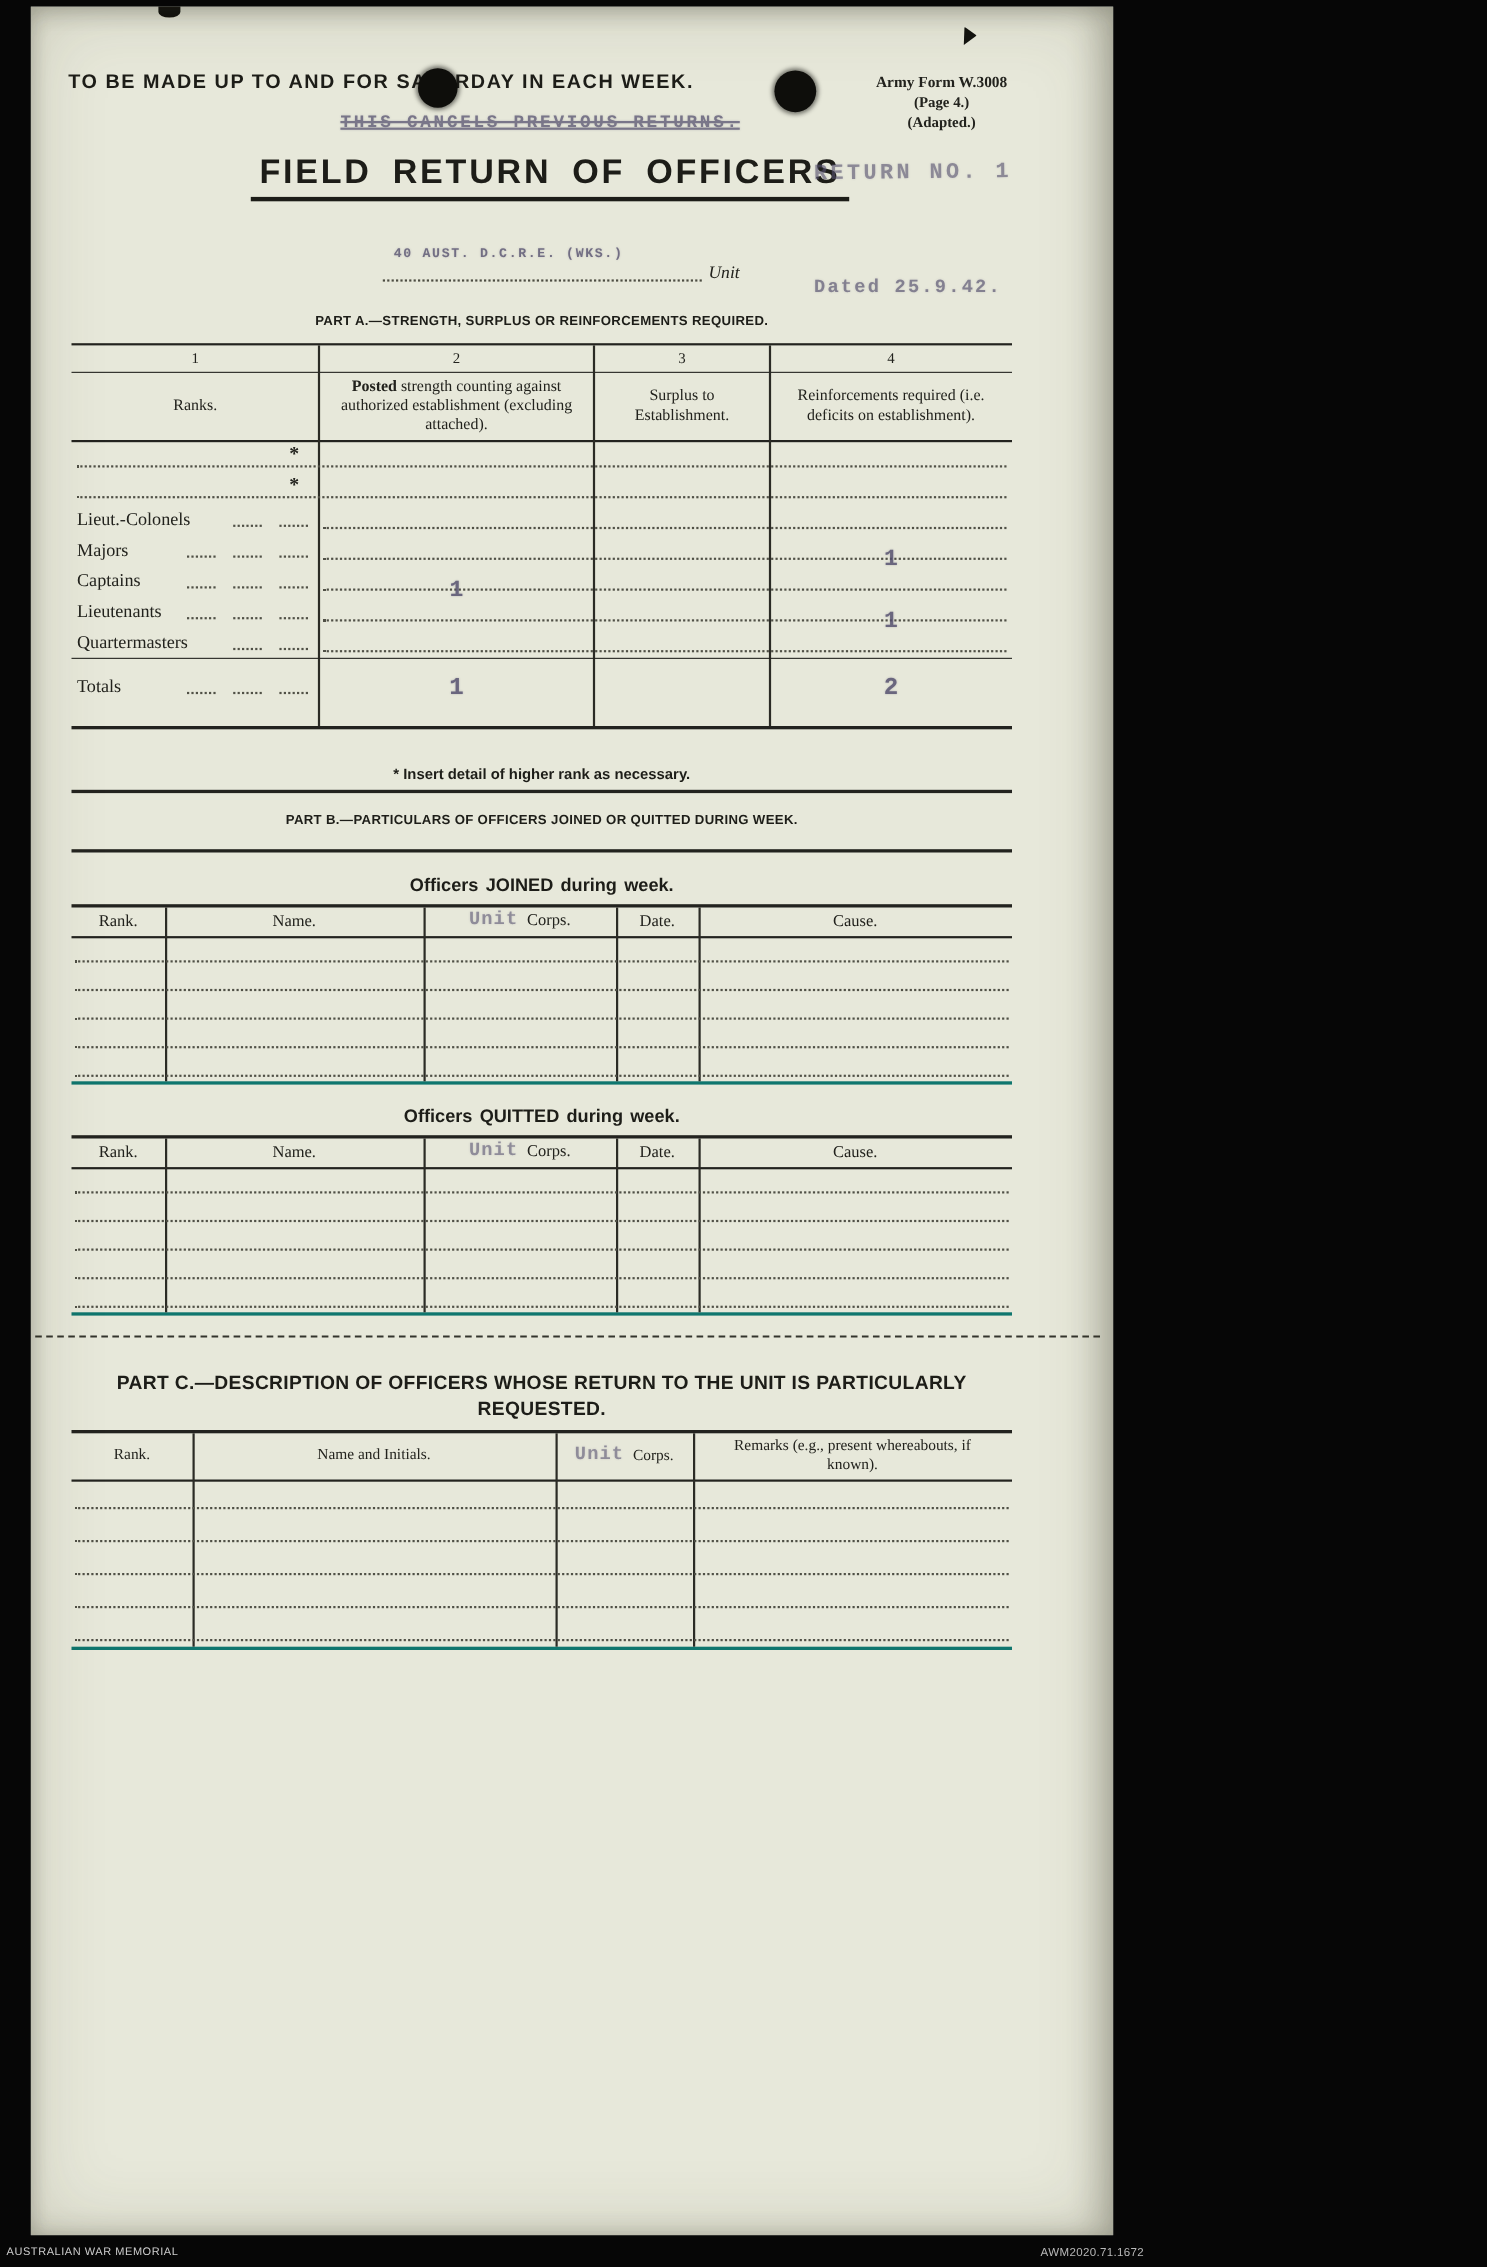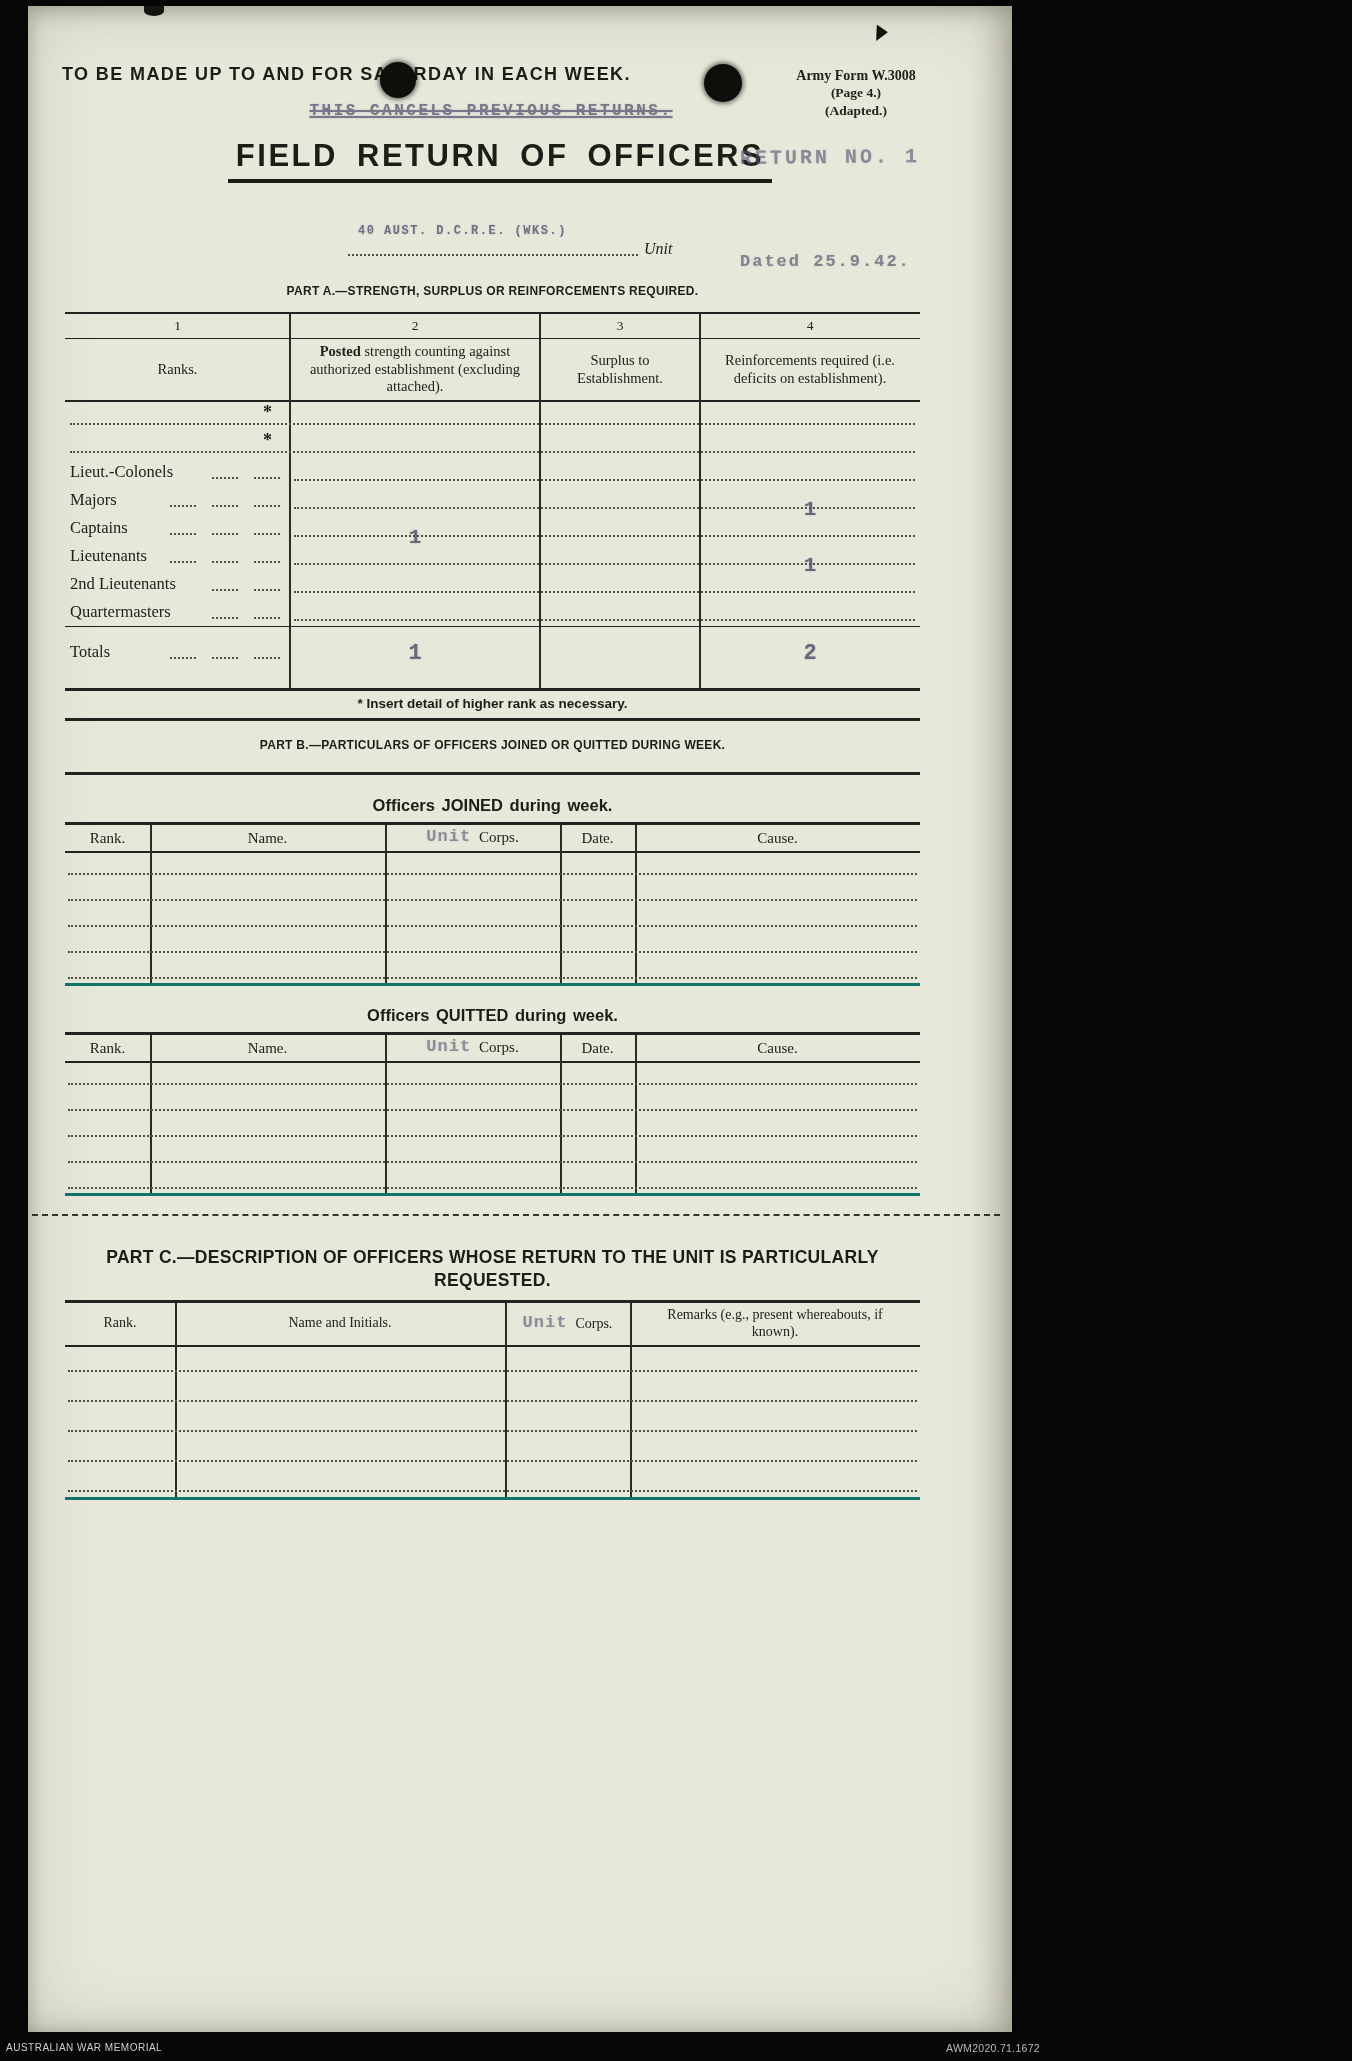--- a/index.html
+++ b/index.html
@@ -253,32 +253,20 @@
           <span class="ldr"></span>
           <span class="ldr"></span>
           <span class="ldr"></span>
         </div>
       <span class="dotline d234"></span>
       <span class="sv sv-posted"></span>
       <span class="sv sv-surplus"></span>
       <span class="sv sv-reinf">1</span>
     </div>
 
-    <div class="pa-row">
-      <div class="ranks-cell">
-          <span>2nd Lieutenants</span>
-          <span class="sp"></span>
-          <span class="ldr"></span>
-          <span class="ldr"></span>
-        </div>
-      <span class="dotline d234"></span>
-      <span class="sv sv-posted"></span>
-      <span class="sv sv-surplus"></span>
-      <span class="sv sv-reinf"></span>
-    </div>
 
     <div class="pa-row">
       <div class="ranks-cell">
           <span>Quartermasters</span>
           <span class="sp"></span>
           <span class="ldr"></span>
           <span class="ldr"></span>
         </div>
       <span class="dotline d234"></span>
       <span class="sv sv-posted"></span>

